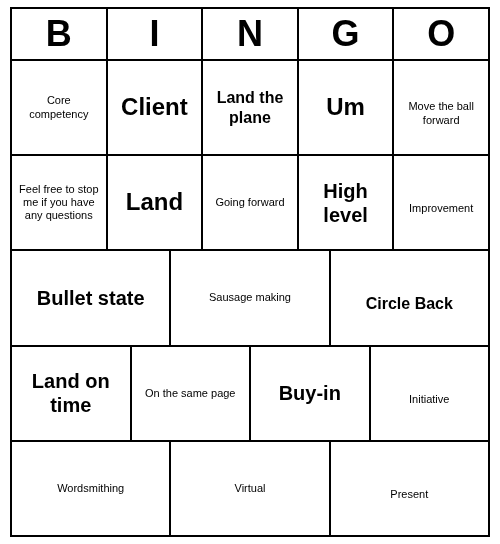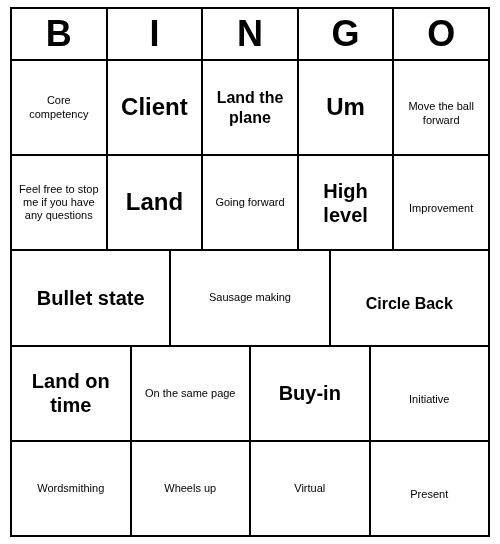--- a/index.html
+++ b/index.html
@@ -114,18 +114,17 @@
         <div class="bingo-cell medium">Circle Back</div>
       </div>
       <div class="bingo-row">
         <div class="bingo-cell large">Land on time</div>
         <div class="bingo-cell small">On the same page</div>
         <div class="bingo-cell large">Buy-in</div>
         <div class="bingo-cell small">Initiative</div>
       </div>
       <div class="bingo-row">
         <div class="bingo-cell small">Wordsmithing</div>
-        <div class="bingo-cell small">Wheels up</div>
         <div class="bingo-cell small">Virtual</div>
         <div class="bingo-cell small">Present</div>
       </div>
     </div>
 </div>
 
 </body></html>

